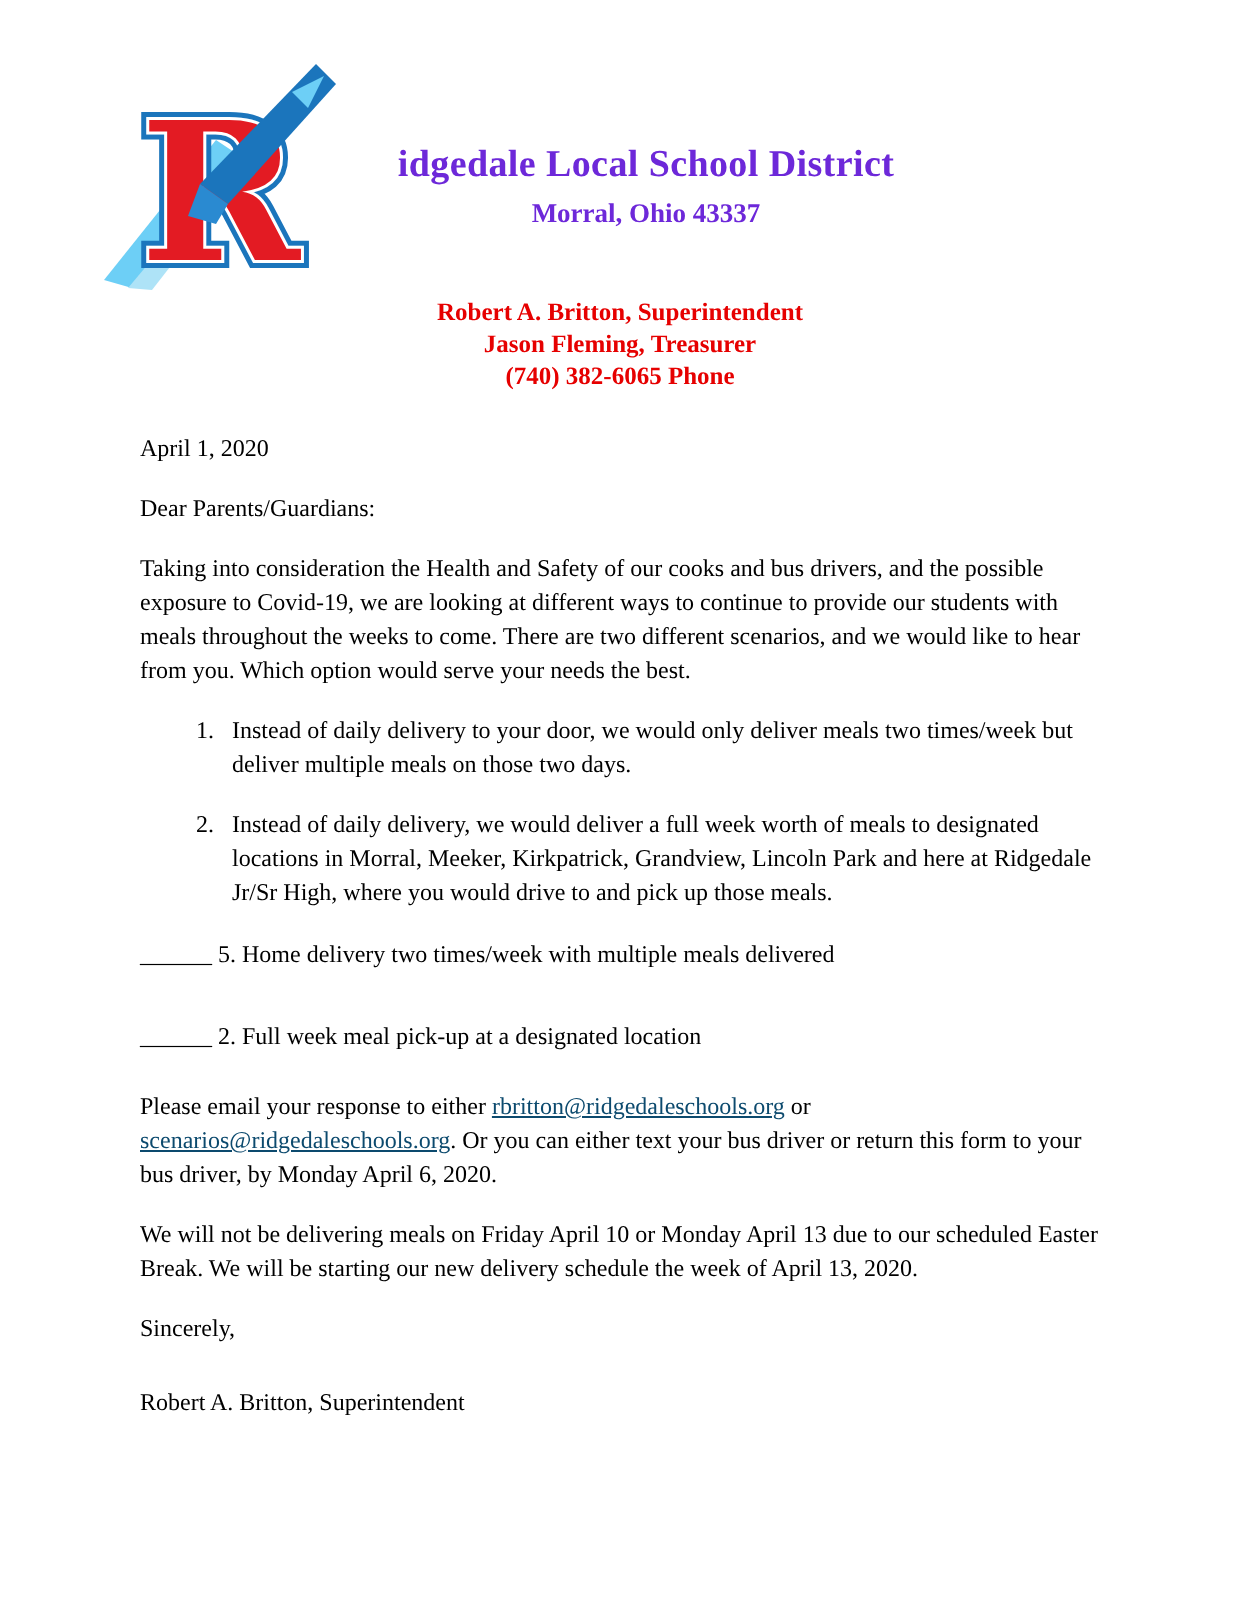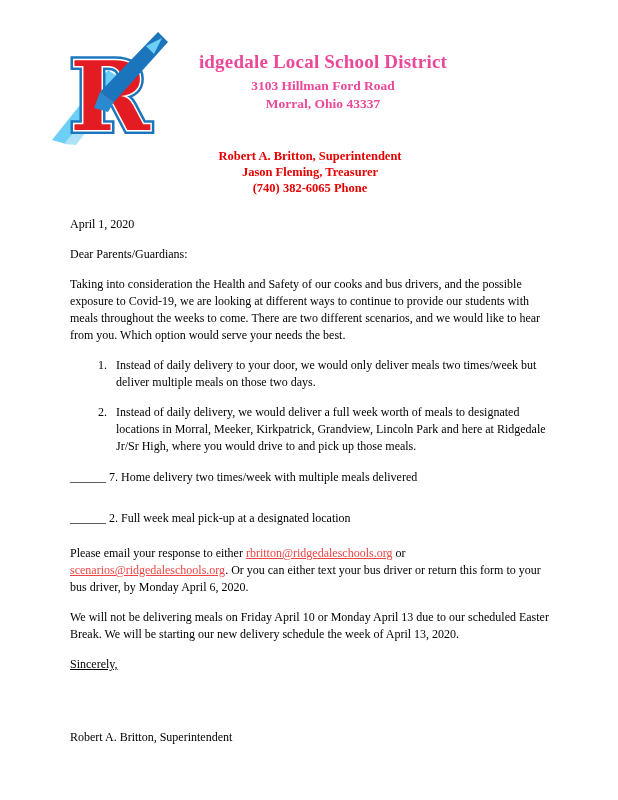--- a/index.html
+++ b/index.html
@@ -18,24 +18,24 @@
   .logo {
     position: absolute;
     left: 50px;
     top: 32px;
     width: 120px;
     height: 114px;
   }
   .lh-col {
     position: absolute;
     left: 158px;
-    top: 51px;
+    top: 72px;
     width: 330px;
     text-align: center;
-    color: #ec4899;
+    color: #6d28d9;
     font-weight: bold;
   }
   .district-name {
     font-size: 19px;
     letter-spacing: 0.2px;
     white-space: nowrap;
   }
   .addr { font-size: 13.5px; line-height: 18px; margin-top: 4px; }
   .lh-contacts {
     position: absolute;
@@ -62,25 +62,25 @@
   .list-item {
     display: flex;
     margin: 0 0 13px 0;
     padding-left: 28px;
   }
   .list-item .num { width: 18px; flex: 0 0 18px; }
   .list-item .item-text { flex: 1; }
   .choice1 { margin: 14px 0 24px 0; }
   .choice2 { margin: 0 0 18px 0; }
   .email-link {
-    color: #ef4444;
+    color: #0c4a6e;
     text-decoration: underline;
     cursor: pointer;
   }
-  .closing { margin: 0 0 56px 0; text-decoration: underline; }
+  .closing { margin: 0 0 20px 0; }
   .sig-line { margin: 0; }
 </style>
 </head>
 <body>
 
 <div class="page">
 
   <div class="letterhead">
 
     <svg class="logo" viewBox="0 0 120 114" aria-hidden="true">
@@ -97,21 +97,20 @@
       <g>
         <polygon points="108,0 118,10 64,70 50,60" fill="#1b75bc"></polygon>
         <polygon points="64,70 50,60 44,76 58,80" fill="#2a8ad1"></polygon>
         <polygon points="96,14 104,22 112,6" fill="#6dcff6"></polygon>
       </g>
     </svg>
 
     <div class="lh-col">
       <div class="district-name">idgedale Local School District</div>
       <div class="addr">
-        <div>3103 Hillman Ford Road</div>
         <div>Morral, Ohio 43337</div>
       </div>
     </div>
 
     <div class="lh-contacts">
       <div>Robert A. Britton, Superintendent</div>
       <div>Jason Fleming, Treasurer</div>
       <div>(740) 382-6065 Phone</div>
     </div>
   </div>
@@ -128,21 +127,21 @@
       <span class="num">1.</span>
       <span class="item-text">Instead of daily delivery to your door, we would only deliver meals two times/week but deliver multiple meals on those two days.</span>
     </div>
 
     <div class="list-item">
       <span class="num">2.</span>
       <span class="item-text">Instead of daily delivery, we would deliver a full week worth of meals to designated locations in Morral, Meeker, Kirkpatrick, Grandview, Lincoln Park and here at Ridgedale Jr/Sr High, where you would drive to and pick up those meals.</span>
     </div>
 
 
-    <p class="para choice1">______ 7. Home delivery two times/week with multiple meals delivered</p>
+    <p class="para choice1">______ 5. Home delivery two times/week with multiple meals delivered</p>
 
     <p class="para choice2">______ 2. Full week meal pick-up at a designated location</p>
 
     <p class="para"><span>Please email your response to either </span><span class="email-link">rbritton@ridgedaleschools.org</span><span> or </span><span class="email-link">scenarios@ridgedaleschools.org</span><span>. Or you can either text your bus driver or return this form to your bus driver, by Monday April 6, 2020.</span></p>
 
     <p class="para">We will not be delivering meals on Friday April 10 or Monday April 13 due to our scheduled Easter Break. We will be starting our new delivery schedule the week of April 13, 2020.</p>
 
     <p class="para closing">Sincerely,</p>
 
     <p class="sig-line">Robert A. Britton, Superintendent</p>

